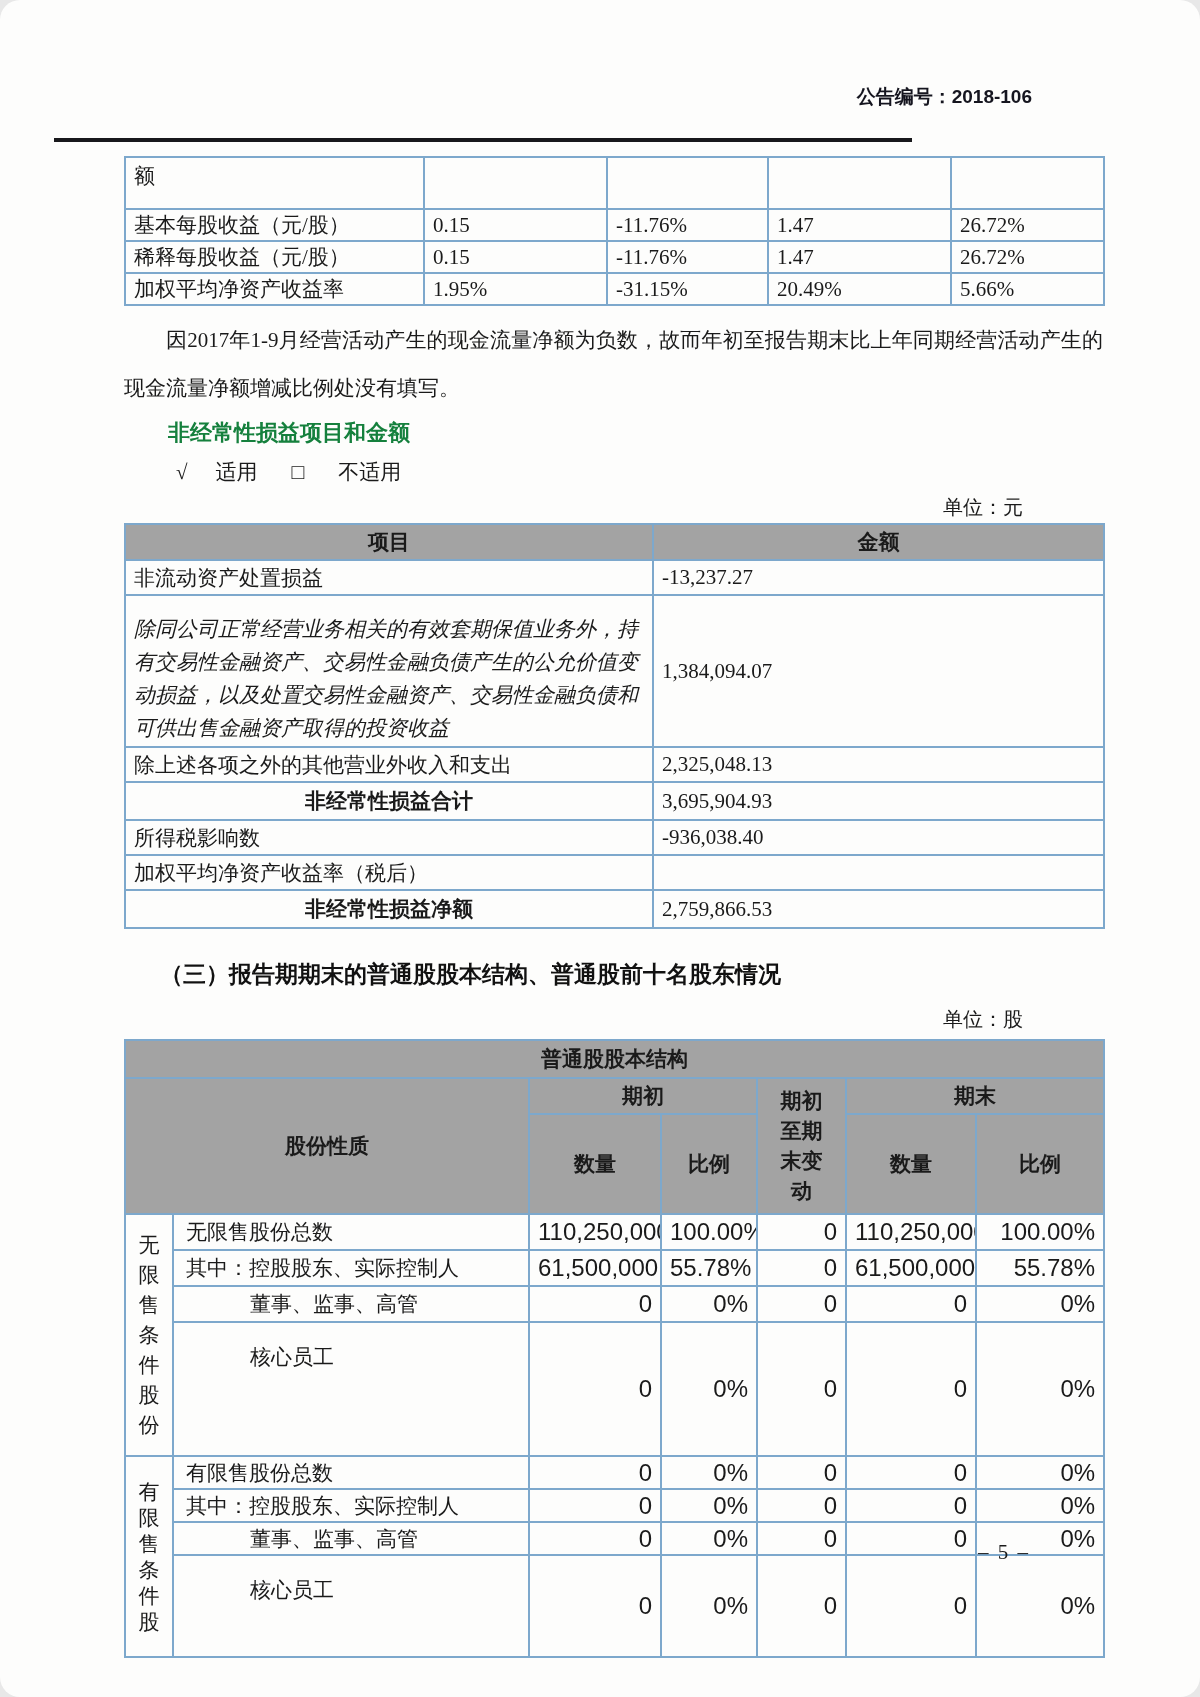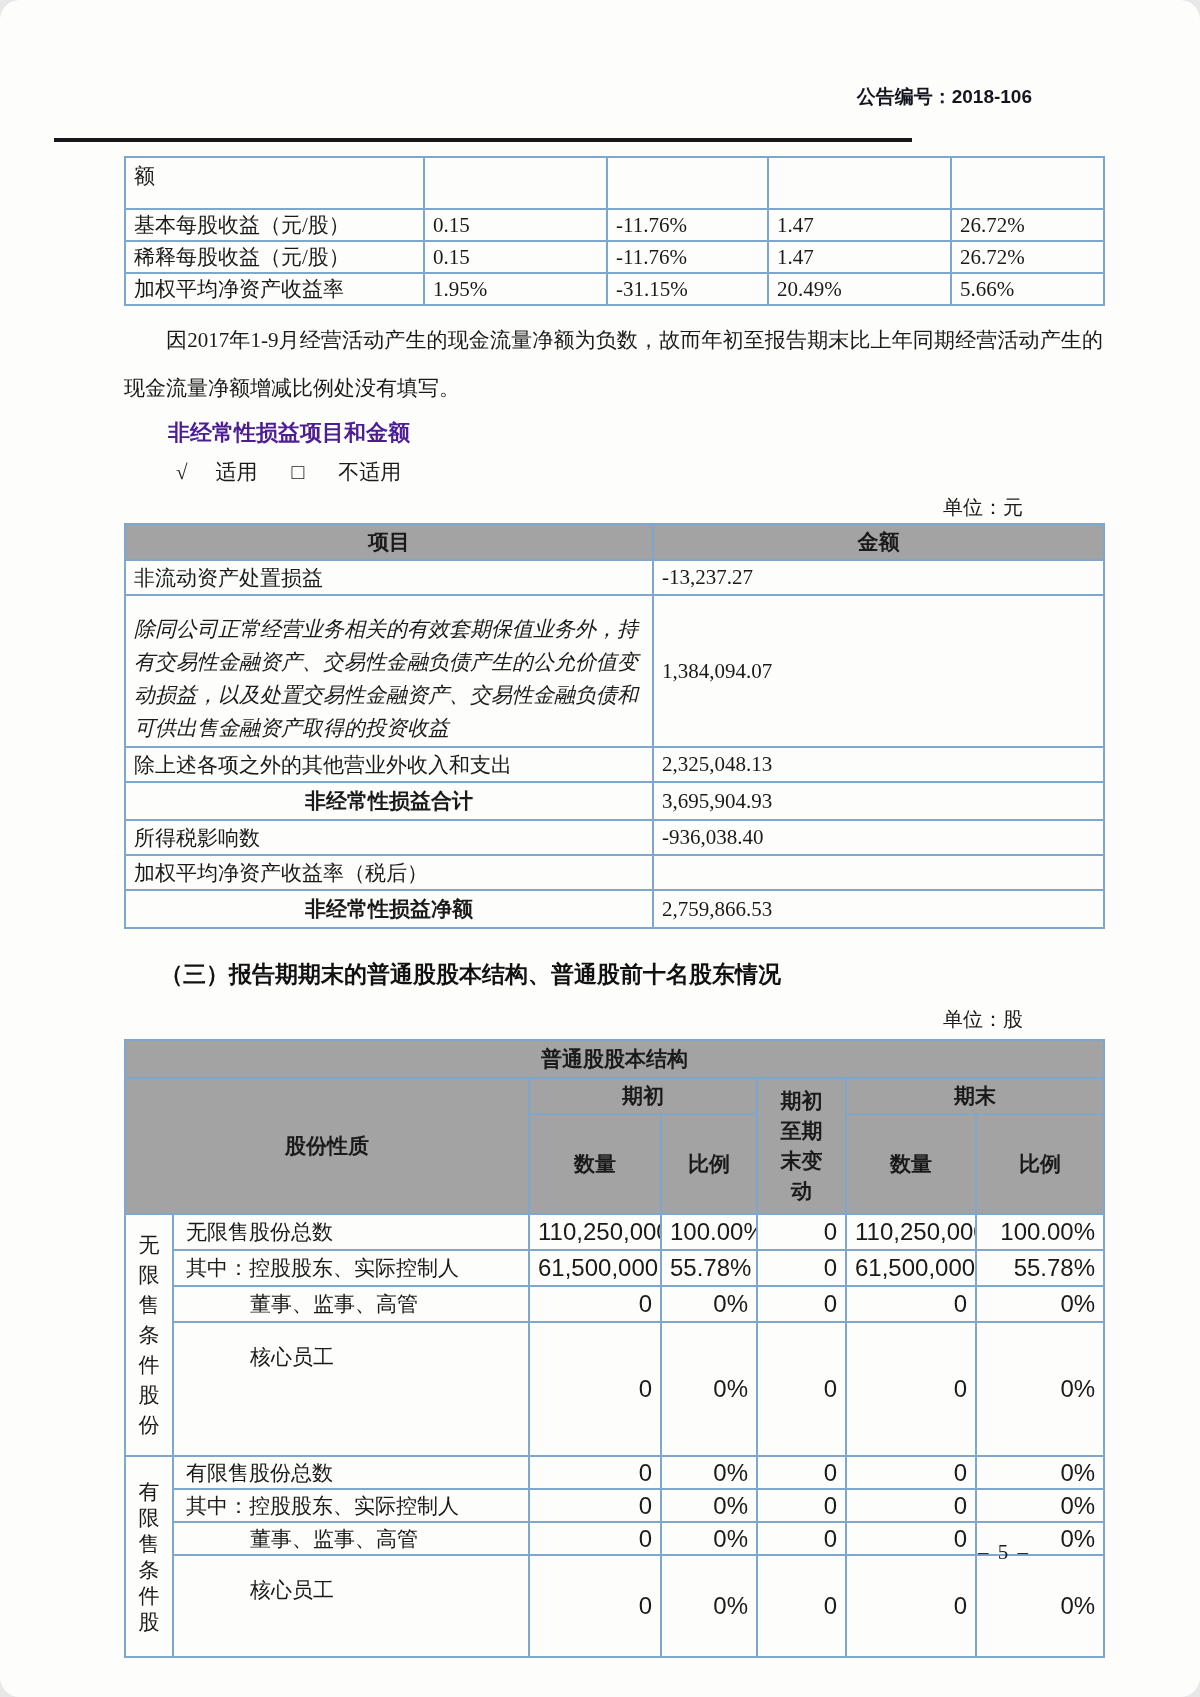--- a/index.html
+++ b/index.html
@@ -53,21 +53,21 @@
     text-align:justify;
     text-indent:2em;
   }
 
   
   .h1{
     margin:4px 0 0 44px;
     font-size:22px;
     font-weight:bold;
     font-family:"Liberation Sans","DejaVu Sans",sans-serif;
-    color:#4c1d95;
+    color:#15803d;
   }
   .checkline{margin:10px 0 0 52px;font-size:21px;}
   .checkline .gap{display:inline-block;width:28px;}
   .checkline .gap2{display:inline-block;width:34px;}
   .unit{
     margin-top:8px;
     text-align:right;
     margin-right:80px;
     font-size:20px;
   }

